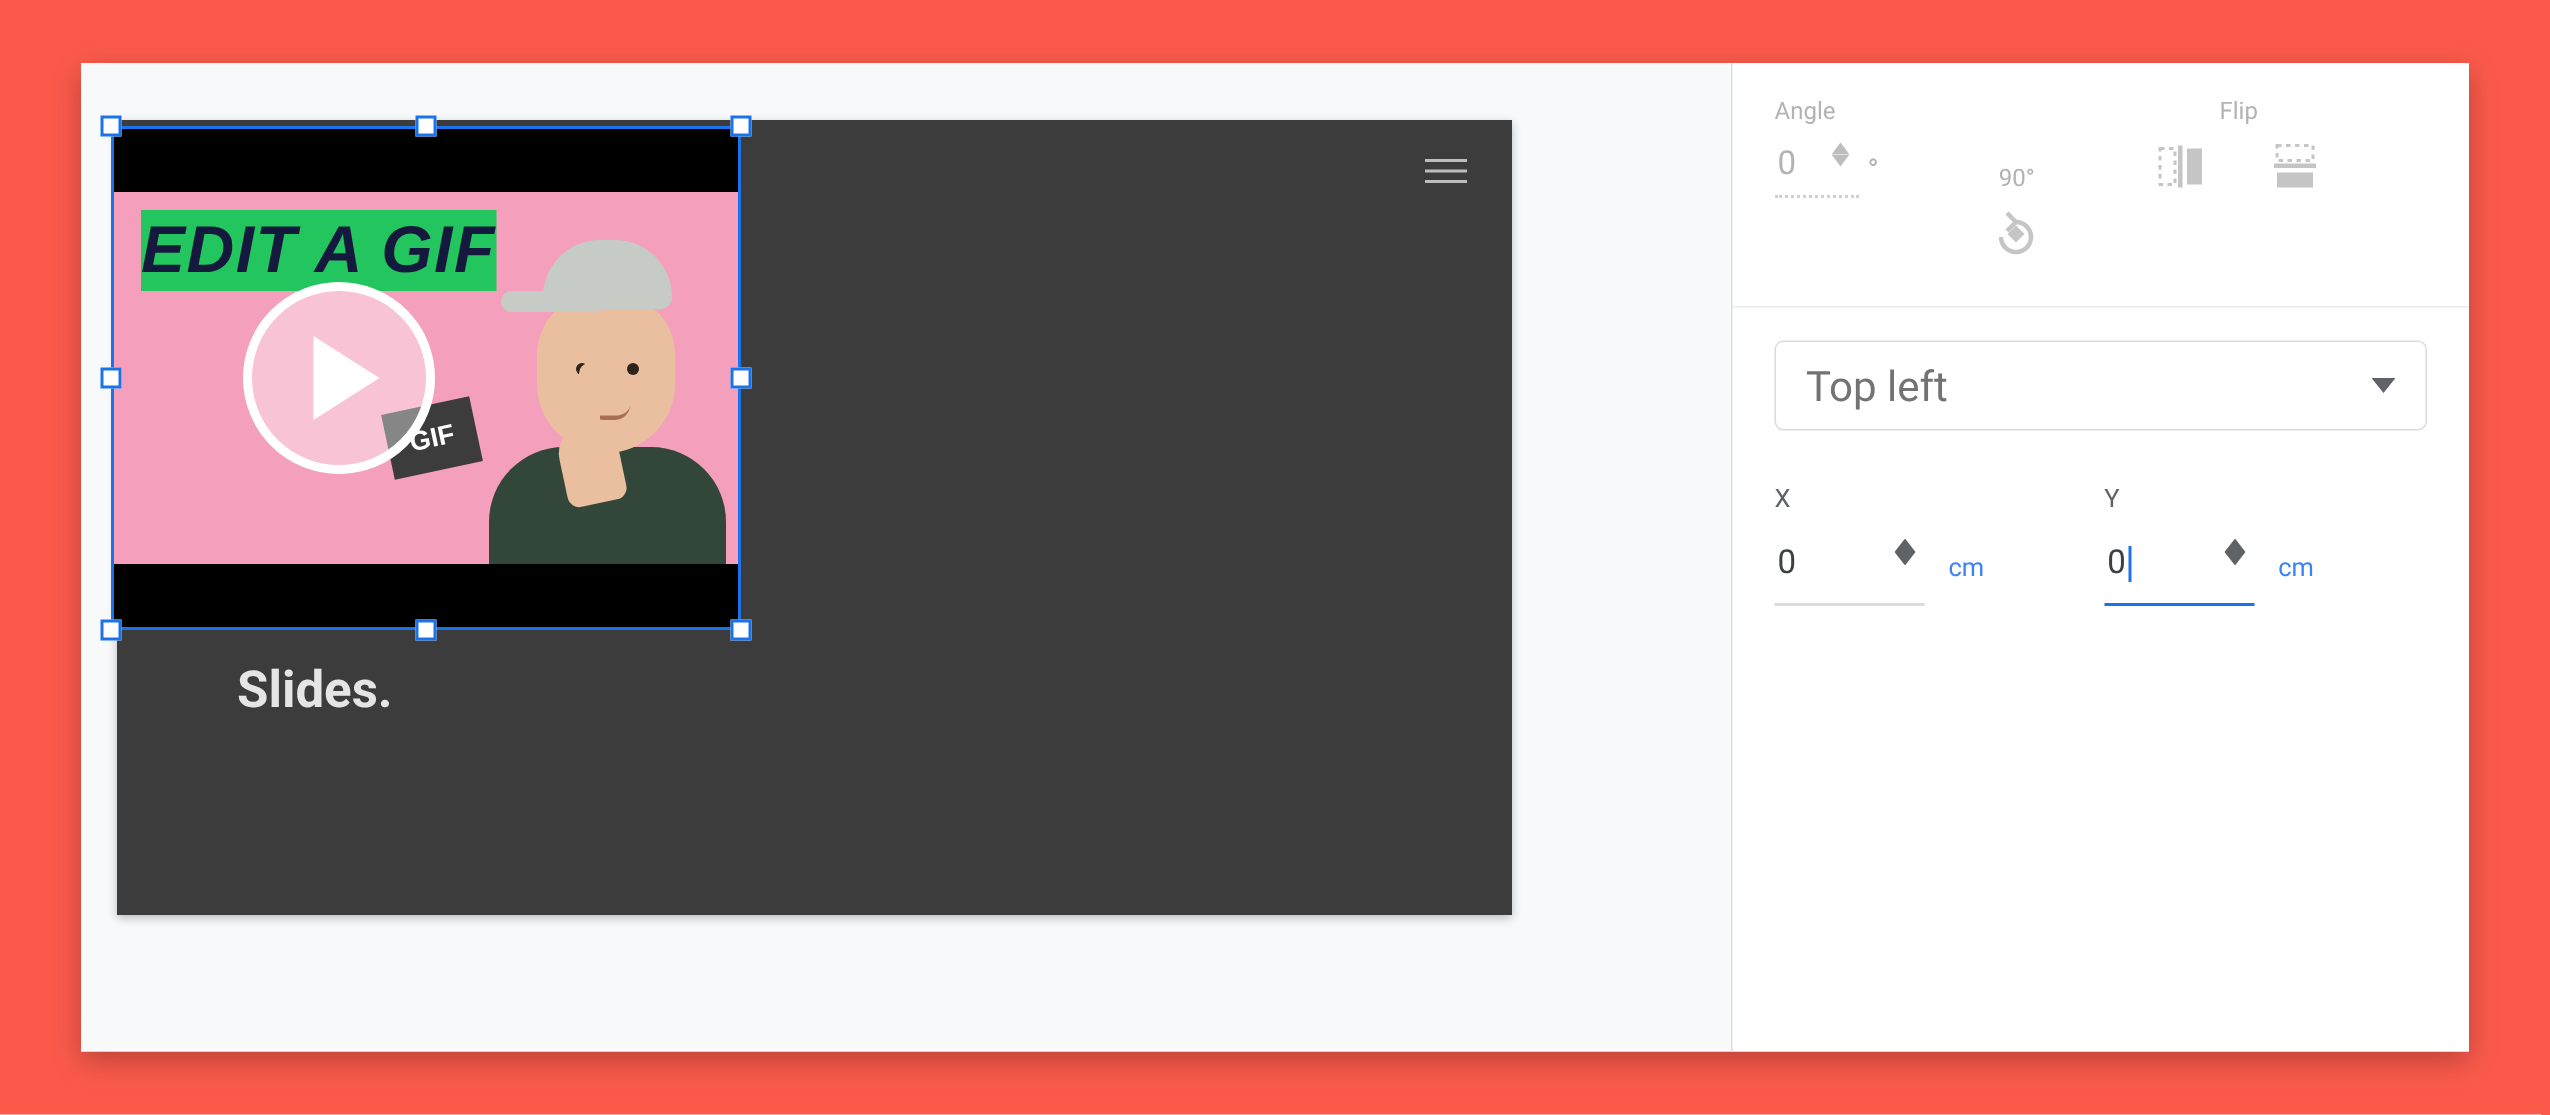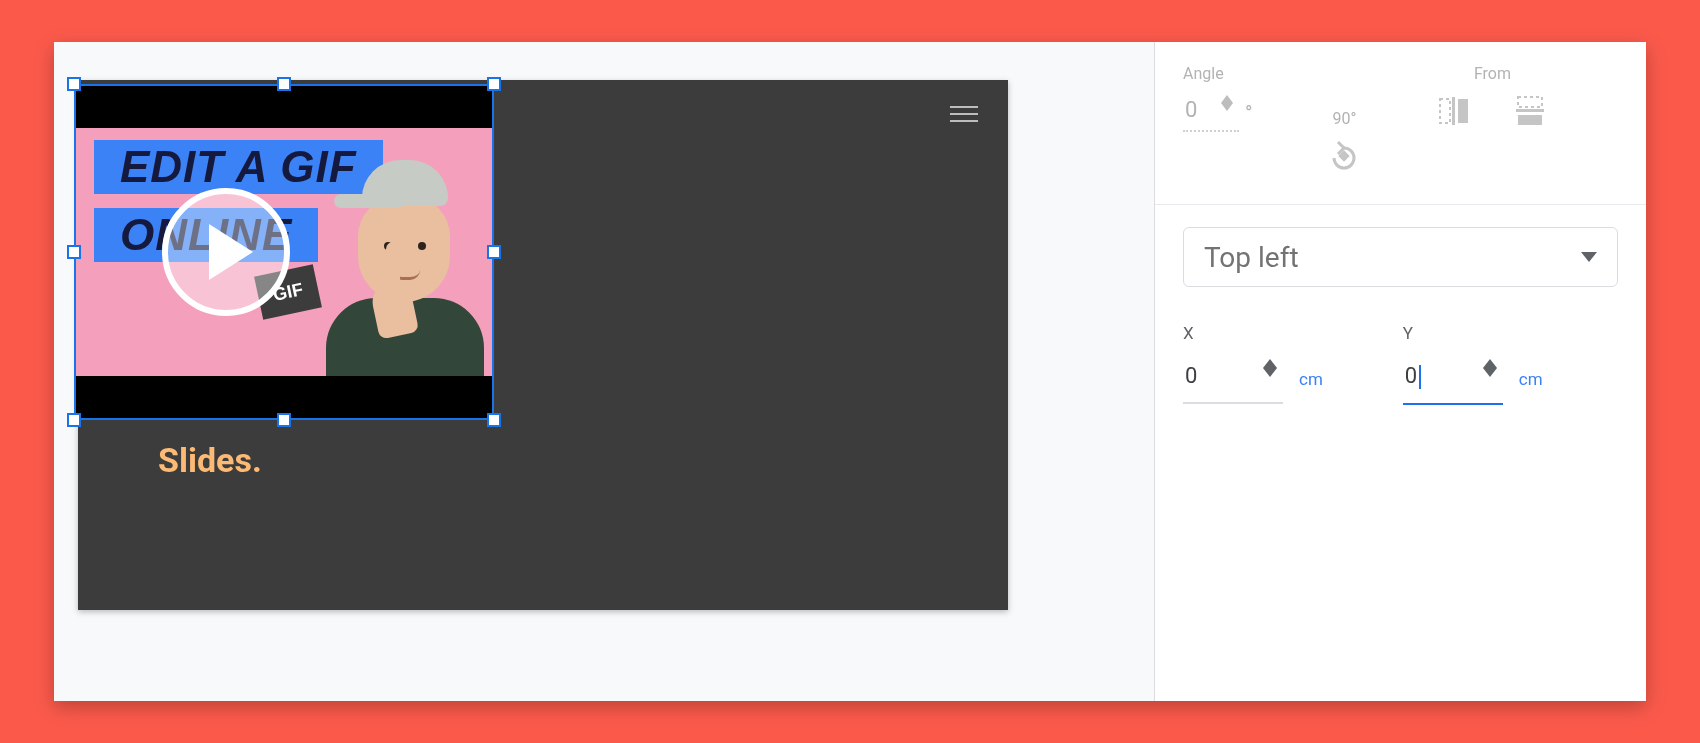--- a/index.html
+++ b/index.html
@@ -30,21 +30,21 @@
     height: 530px;
     background: #3c3c3c;
     box-shadow: 0 2px 6px rgba(0,0,0,.25);
   }
   .slide-text {
     position: absolute;
     left: 80px;
     top: 360px;
     font-size: 34px;
     font-weight: 700;
-    color: #fdba74;
+    color: #e5e5e5;
   }
   .slide-menu-icon {
     position: absolute;
     top: 26px; right: 30px;
     display: flex; flex-direction: column; gap: 5px;
     cursor: pointer;
   }
   .slide-menu-icon span {
     display: block;
     width: 28px; height: 2px;
@@ -71,22 +71,22 @@
     background: #f4a0bc;
   }
   .thumb-label {
     position: absolute;
     font-family: Arial, Helvetica, sans-serif;
     font-weight: 900;
     font-style: italic;
     color: #15193d;
     letter-spacing: 1px;
     white-space: nowrap;
-    padding: 2px 26px;
-    background: #3b82f6;
+    padding: 2px 0;
+    background: #22c55e;
     display: inline-block;
   }
   .tl1 { top: 12px;  left: 18px; font-size: 44px; }
   .tl2 { top: 80px;  left: 18px; font-size: 44px; }
   .gif-badge {
     position: absolute;
     left: 182px; top: 142px;
     width: 60px; height: 44px;
     background: #3c3c3c;
     color: #ffffff;
@@ -249,21 +249,20 @@
         <span></span>
           <span></span>
           <span></span>
       </div>
       <div class="slide-text">Slides.</div>
 
       <div class="sel-object">
         <div class="sel-body">
           <div class="thumb-bg">
             <span class="thumb-label tl1">EDIT A GIF</span>
-            <span class="thumb-label tl2">ONLINE</span>
             <div class="gif-badge">GIF</div>
             <div class="person">
               <div class="shirt"></div>
               <div class="face">
                   <div class="eye l"></div>
                   <div class="eye r"></div>
                   <div class="mouth"></div>
                 </div>
               <div class="hand"></div>
                 <div class="finger"></div>
@@ -309,21 +308,21 @@
         <div class="rot-label">90°</div>
         <div class="icon-btn">
           <svg width="36" height="36" viewBox="0 0 36 36" fill="none" stroke="#c5c5c5" stroke-width="3">
             <path d="M8 20 A10 10 0 1 0 18 10"></path>
             <polyline points="12,4 18,10 12,16" fill="none"></polyline>
             <rect x="14" y="14" width="8" height="8" fill="#c5c5c5" stroke="none" transform="rotate(45 18 18)"></rect>
           </svg>
         </div>
       </div>
       <div class="rot-col" style="align-items:center;">
-        <div class="rot-label">From</div>
+        <div class="rot-label">Flip</div>
         <div style="display:flex; gap:40px;">
           <div class="icon-btn">
             <svg width="36" height="36" viewBox="0 0 36 36" fill="#c5c5c5">
               <rect x="16" y="4" width="3" height="28"></rect>
               <polygon points="4,6 14,6 14,30 4,30" fill="none" stroke="#c5c5c5" stroke-width="2" stroke-dasharray="3 3"></polygon>
               <polygon points="22,6 32,6 32,30 22,30"></polygon>
             </svg>
           </div>
           <div class="icon-btn">
             <svg width="36" height="36" viewBox="0 0 36 36" fill="#c5c5c5">

